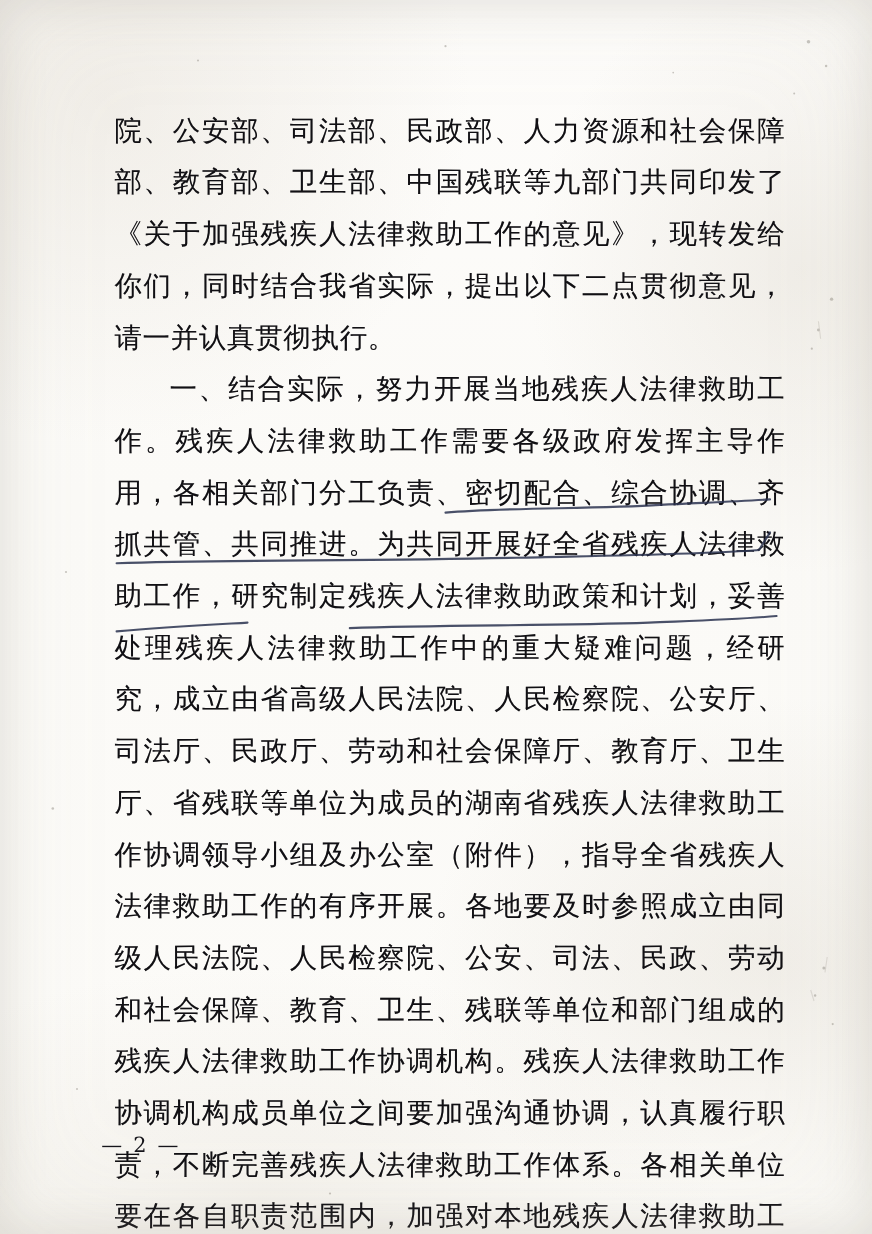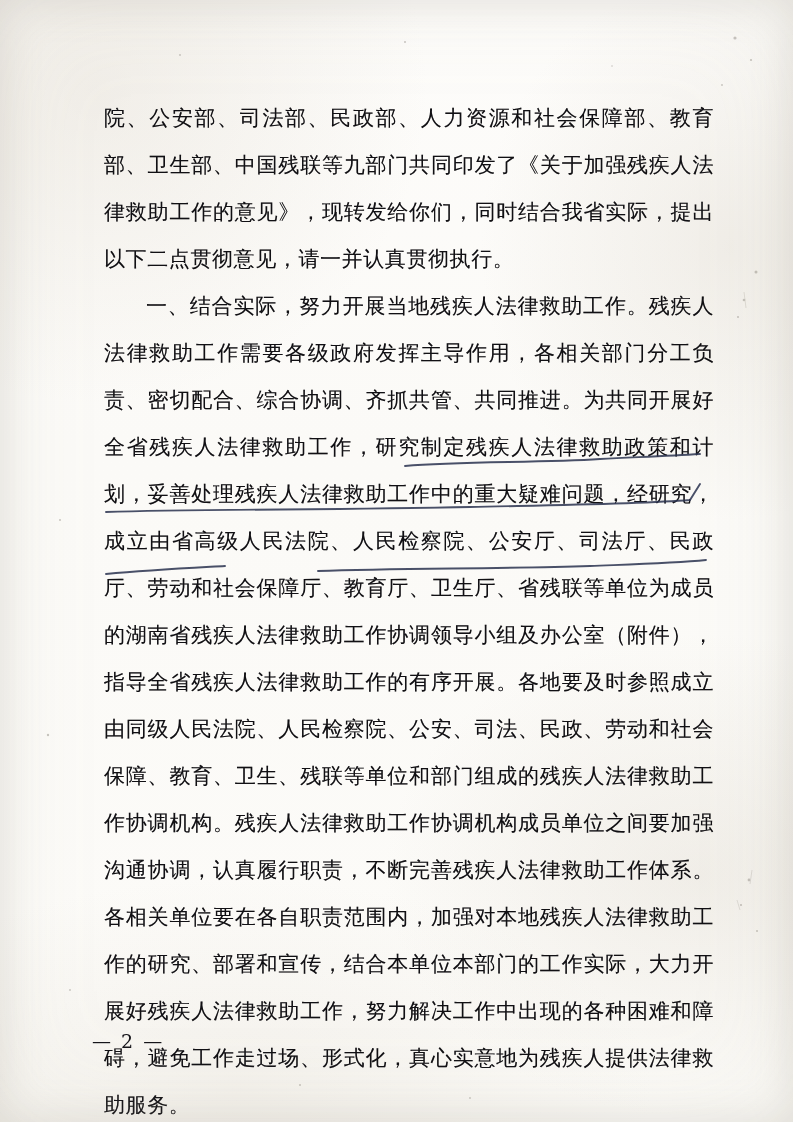--- a/index.html
+++ b/index.html
@@ -45,27 +45,27 @@
 
   .content {
     position: absolute;
     left: 104px;
     top: 96px;
     width: 610px;
   }
 
   p {
     margin: 0;
-    font-size: 21px;
+    font-size: 25px;
     line-height: 47px;
     letter-spacing: 0.6px;
     color: #111014;
     text-align: justify;
     text-justify: inter-character;
-    font-family: Liberation Mono, monospace;
+    font-family: Liberation Sans, sans-serif;
     text-shadow: 0 0 0.6px rgba(0,0,0,0.35);
   }
   p.indent { text-indent: 2em; }
 
   
   .pen-marks {
     position: absolute;
     inset: 0;
     pointer-events: none;
   }

